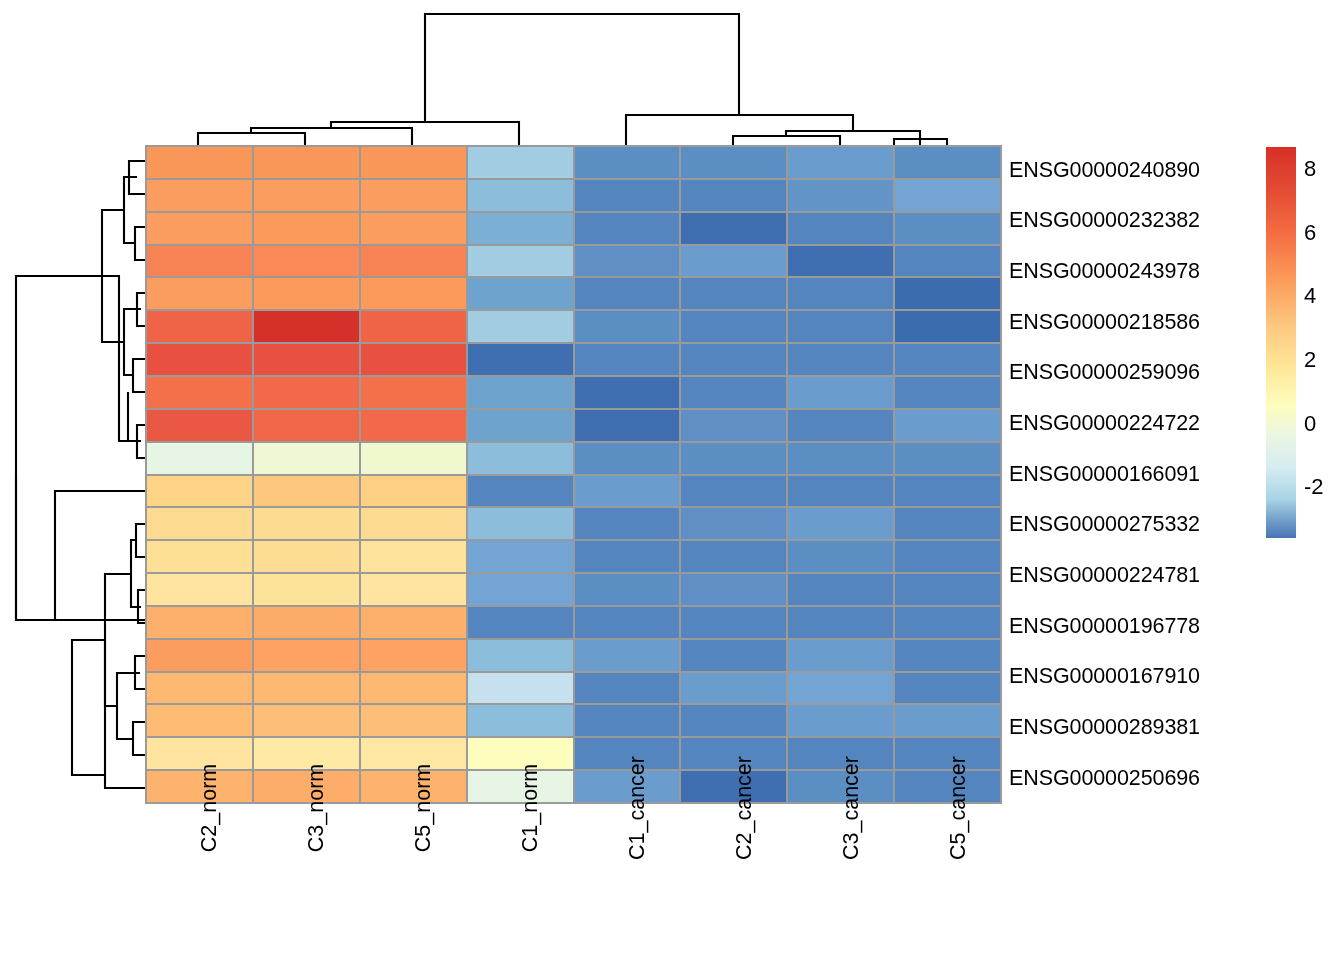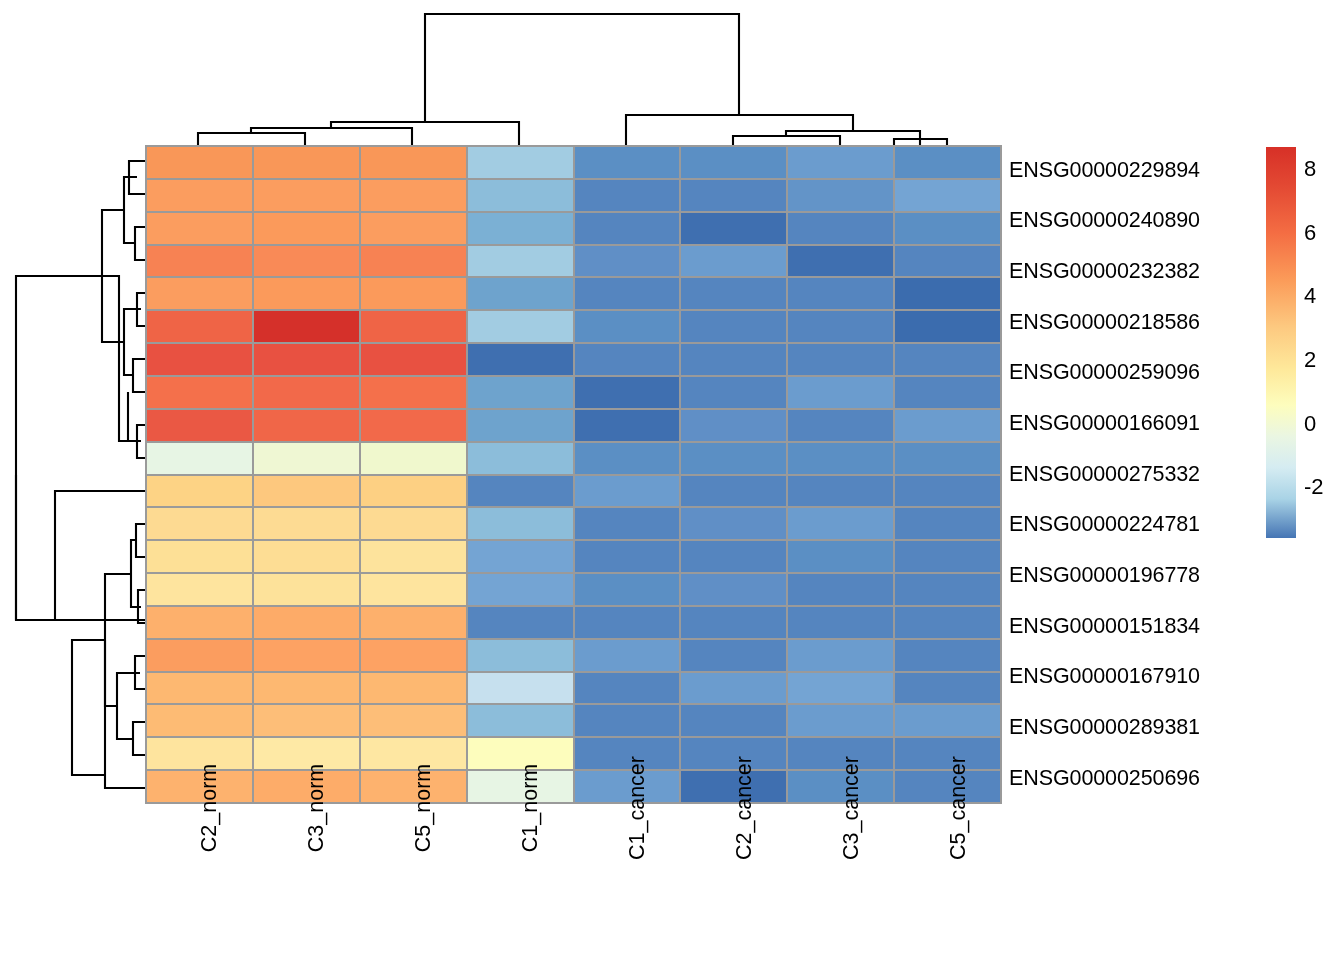--- a/index.html
+++ b/index.html
@@ -244,30 +244,30 @@
       <div class="cell" style="background: rgb(253, 172, 105);"></div>
       <div class="cell" style="background: rgb(253, 178, 110);"></div>
       <div class="cell" style="background: rgb(231, 245, 228);"></div>
       <div class="cell" style="background: rgb(107, 156, 206);"></div>
       <div class="cell" style="background: rgb(63, 111, 176);"></div>
       <div class="cell" style="background: rgb(91, 143, 196);"></div>
       <div class="cell" style="background: rgb(85, 133, 191);"></div>
     </div>
 
   <div id="row-labels">
-      <div class="row-label">ENSG00000229894</div>
       <div class="row-label">ENSG00000240890</div>
       <div class="row-label">ENSG00000232382</div>
+      <div class="row-label">ENSG00000243978</div>
       <div class="row-label">ENSG00000218586</div>
       <div class="row-label">ENSG00000259096</div>
+      <div class="row-label">ENSG00000224722</div>
       <div class="row-label">ENSG00000166091</div>
       <div class="row-label">ENSG00000275332</div>
       <div class="row-label">ENSG00000224781</div>
       <div class="row-label">ENSG00000196778</div>
-      <div class="row-label">ENSG00000151834</div>
       <div class="row-label">ENSG00000167910</div>
       <div class="row-label">ENSG00000289381</div>
       <div class="row-label">ENSG00000250696</div>
     </div>
 
   <div id="col-labels">
       <div class="col-label-slot">
         <span class="col-label">C2_norm</span>
       </div>
       <div class="col-label-slot">

